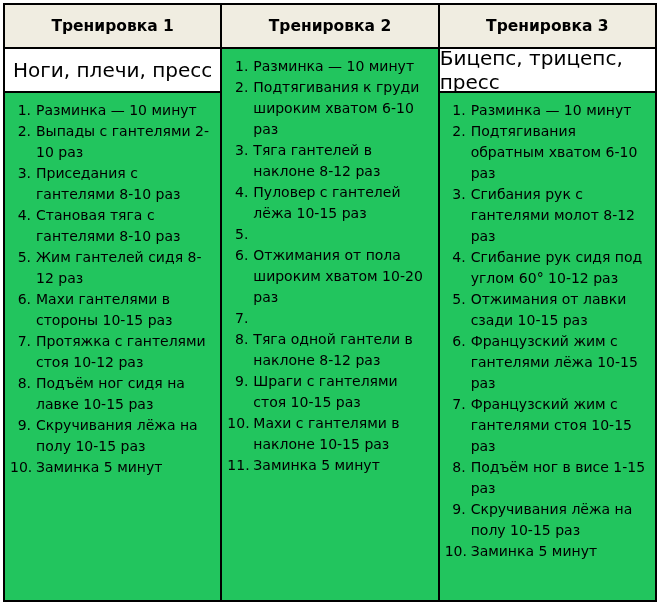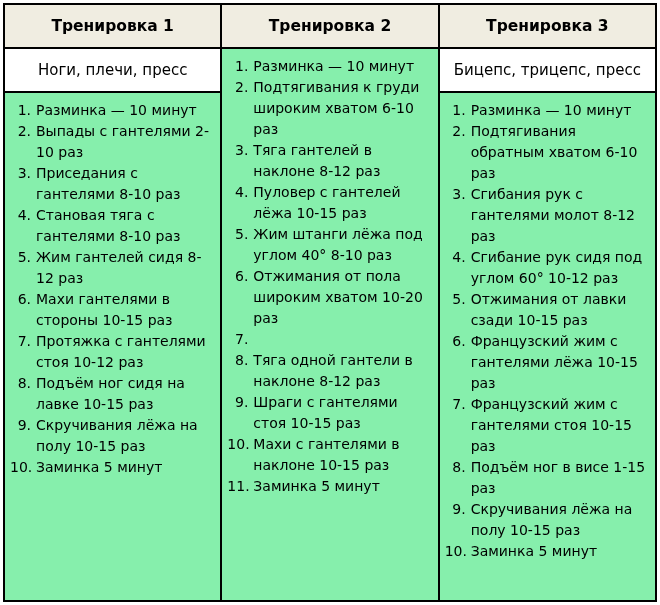--- a/index.html
+++ b/index.html
@@ -15,21 +15,21 @@
     width: 654px;
     height: 599px;
     border: 2px solid #000000;
     display: flex;
   }
   .col {
     flex: 1 1 0;
     display: flex;
     flex-direction: column;
     border-right: 2px solid #000000;
-    background: #86efac;
+    background: #22c55e;
     min-width: 0;
   }
   .col:last-child { border-right: none; }
   .col-header {
     height: 44px;
     flex: 0 0 44px;
     background: #f0ede1;
     border-bottom: 2px solid #000000;
     display: flex;
     align-items: center;
@@ -38,21 +38,21 @@
     font-size: 15.5px;
   }
   .col-sub {
     height: 44px;
     flex: 0 0 44px;
     background: #ffffff;
     border-bottom: 2px solid #000000;
     display: flex;
     align-items: center;
     justify-content: center;
-    font-size: 15px;
+    font-size: 20px;
   }
   .col-body {
     flex: 1 1 auto;
     list-style: none;
     padding: 7px 5px 0 5px;
     font-size: 14px;
     line-height: 21px;
   }
   .exercise {
     display: grid;
@@ -131,21 +131,20 @@
         <li class="exercise">
           <span class="num">3.</span>
           <span class="txt">Тяга гантелей в наклоне 8-12 раз</span>
         </li>
         <li class="exercise">
           <span class="num">4.</span>
           <span class="txt">Пуловер с гантелей лёжа 10-15 раз</span>
         </li>
         <li class="exercise">
           <span class="num">5.</span>
-          <span class="txt">Жим штанги лёжа под углом 40° 8-10 раз</span>
         </li>
         <li class="exercise">
           <span class="num">6.</span>
           <span class="txt">Отжимания от пола широким хватом 10-20 раз</span>
         </li>
         <li class="exercise">
           <span class="num">7.</span>
         </li>
         <li class="exercise">
           <span class="num">8.</span>

